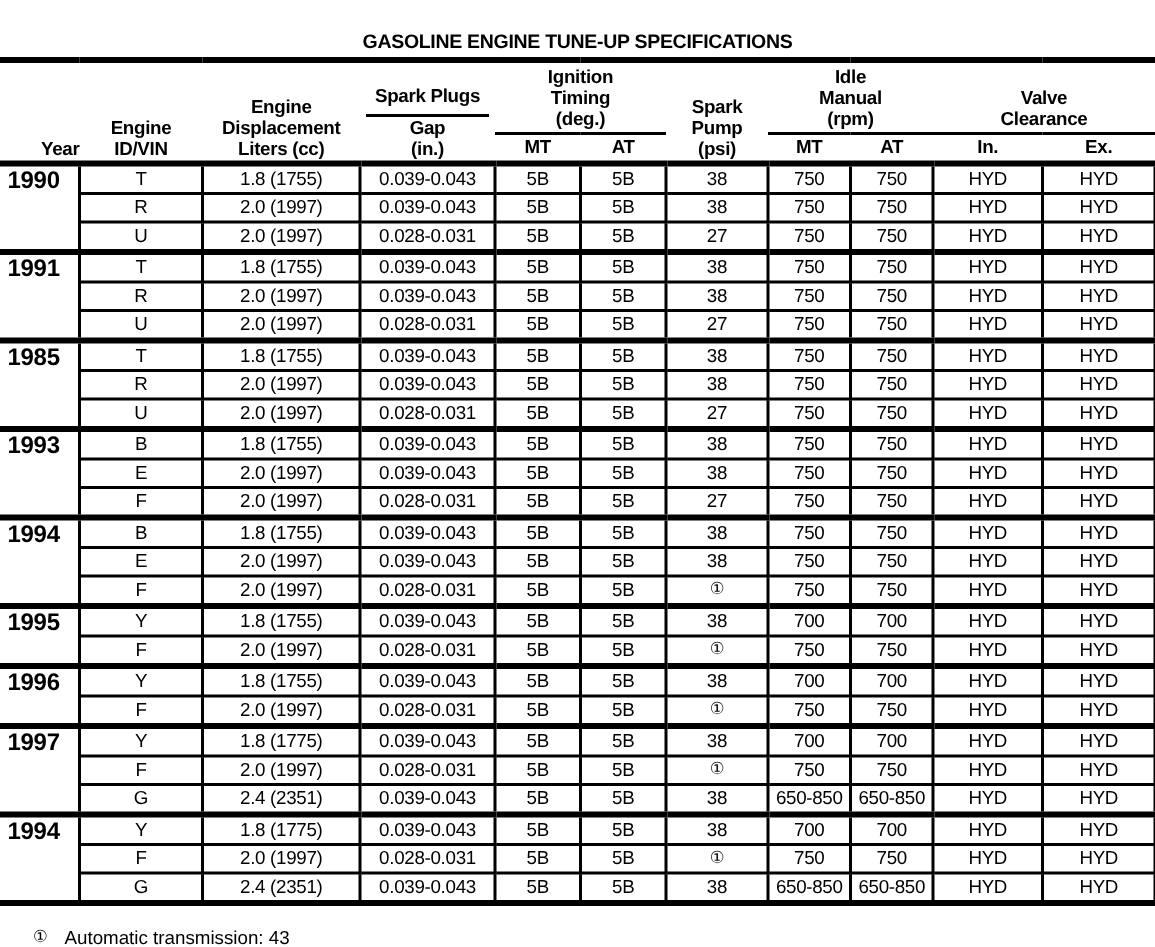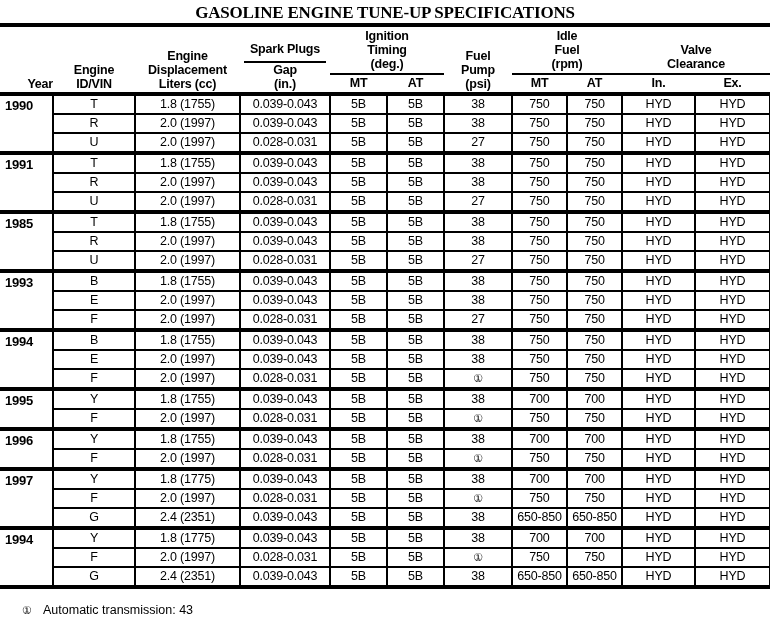--- a/index.html
+++ b/index.html
@@ -12,26 +12,25 @@
     height: 631px;
     background: #ffffff;
     color: #000000;
     font-family: "Liberation Sans", sans-serif;
     overflow: hidden;
     position: relative;
   }
   .title {
     text-align: center;
     font-weight: bold;
-    font-size: 17px;
+    font-size: 13px;
     letter-spacing: -0.2px;
-    padding-top: 3px;
+    padding-top: 18px;
     height: 20px;
     line-height: 19px;
-    font-family: Liberation Serif, serif;
   }
   table.spec {
     border-collapse: collapse;
     table-layout: fixed;
     width: 770px;
   }
   
   thead th {
     border: none;
     font-weight: bold;
@@ -74,21 +73,21 @@
     font-size: 12.5px;
     letter-spacing: -0.2px;
     height: 15px;
     line-height: 15px;
     padding: 1px 0;
     overflow: hidden;
   }
   tbody td.year-cell {
     border-left: none;
     font-weight: bold;
-    font-size: 13px;
+    font-size: 16px;
     text-align: left;
     padding-left: 5px;
     vertical-align: top;
     padding-top: 2px;
   }
   tbody tr.group-start td {
     border-top: 4px solid #000;
   }
   tbody {
     border-bottom: 4px solid #000;
@@ -140,25 +139,25 @@
 Displacement
 Liters (cc)</th>
         <th rowspan="2">
           <div class="spark-top">Spark Plugs</div>
           <div class="pre">Gap
 (in.)</div>
         </th>
         <th class="group-h pre" colspan="2">Ignition
 Timing
 (deg.)</th>
-        <th class="pre" rowspan="2">Fuel
+        <th class="pre" rowspan="2">Spark
 Pump
 (psi)</th>
         <th class="group-h pre" colspan="2">Idle
-Fuel
+Manual
 (rpm)</th>
         <th class="group-h pre" colspan="2">Valve
 Clearance</th>
       </tr>
       <tr>
         <th class="sub">MT</th>
         <th class="sub">AT</th>
         <th class="sub">MT</th>
         <th class="sub">AT</th>
         <th class="sub">In.</th>

